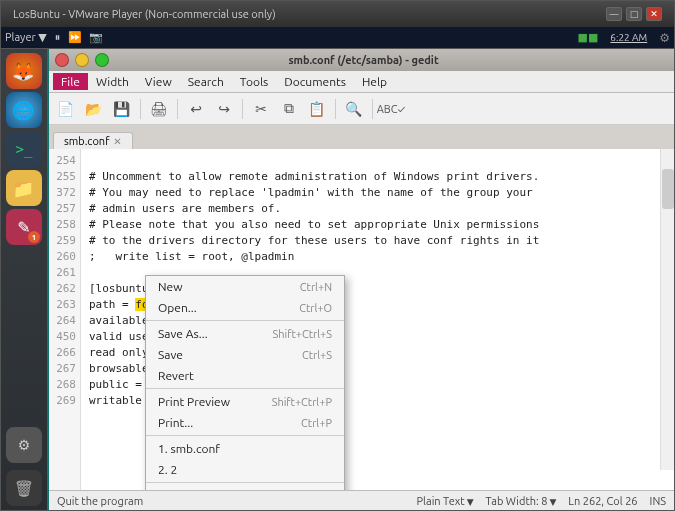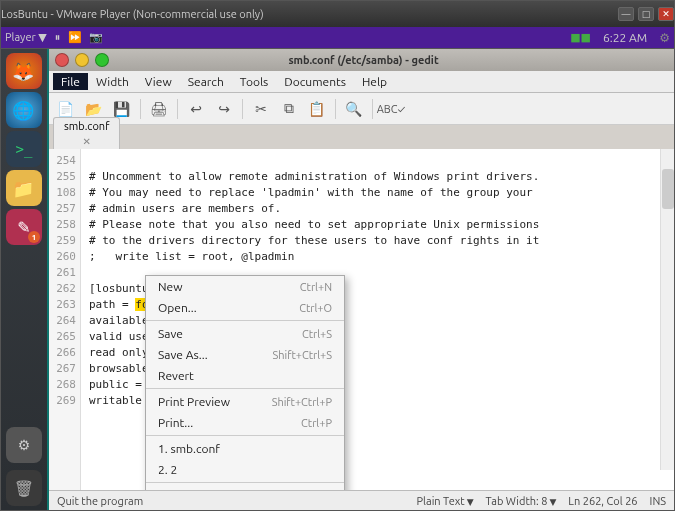--- a/index.html
+++ b/index.html
@@ -21,21 +21,21 @@
       border: 1px solid #555;
     }
 
     
     .vm-titlebar {
       background: linear-gradient(to bottom, #4a4a4a, #2e2e2e);
       height: 26px;
       display: flex;
       align-items: center;
       justify-content: space-between;
-      padding: 0 0;
+      padding: 0 12px;
       flex-shrink: 0;
     }
     .vm-titlebar-title {
       color: #ccc;
       font-size: 11px;
     }
     .vm-titlebar-controls {
       display: flex;
       gap: 4px;
     }
@@ -49,21 +49,21 @@
       justify-content: center;
       font-size: 9px;
       color: #ccc;
       background: #555;
       cursor: pointer;
     }
     .vm-ctrl-btn.close { background: #c0392b; color: white; }
 
     
     .vm-toolbar {
-      background: #4c1d95;
+      background: #0f172a;
       height: 22px;
       display: flex;
       align-items: center;
       padding: 0 4px;
       gap: 8px;
       flex-shrink: 0;
       border-bottom: 1px solid #555;
     }
     .vm-toolbar-item {
       color: #ccc;
@@ -159,21 +159,21 @@
       flex-shrink: 0;
       border-bottom: 1px solid #bbb;
     }
     .menu-item {
       padding: 2px 8px;
       font-size: 12px;
       color: #222;
       cursor: pointer;
     }
     .menu-item:hover, .menu-item.active {
-      background: #0f172a;
+      background: #be185d;
       color: white;
     }
 
     
     .gedit-toolbar {
       background: #f0f0f0;
       height: 32px;
       display: flex;
       align-items: center;
       padding: 0 4px;
@@ -213,21 +213,20 @@
       background: #ededed;
       border: 1px solid #bbb;
       border-bottom: none;
       padding: 2px 10px;
       font-size: 11px;
       border-radius: 3px 3px 0 0;
       cursor: pointer;
       display: flex;
       align-items: center;
       gap: 4px;
-      flex-direction: column;
     }
     .tab .tab-close { font-size: 10px; color: #888; cursor: pointer; }
 
     
     .editor-area {
       flex: 1;
       display: flex;
       overflow: hidden;
       background: white;
     }
@@ -333,21 +332,21 @@
     </div>
   </div>
 
   <div class="vm-toolbar">
     <span class="vm-toolbar-item">Player ▼</span>
     <span class="vm-toolbar-item">⏸</span>
     <span class="vm-toolbar-item">⏩</span>
     <span class="vm-toolbar-item">📷</span>
     <div style="flex:1"></div>
     <span style="color:#4a4; font-size:11px; margin-right:4px;">■■</span>
-    <span style="color:#ccc; font-size:12px;">6:22 AM</span>
+    <span style="color:#ccc; font-size:10px;text-decoration:underline;">6:22 AM</span>
     <span style="color:#888; font-size:12px; margin-left:4px;">⚙</span>
   </div>
 
   <div class="os-content">
 
     <div class="dock">
       <div class="dock-icon firefox">🦊</div>
       <div class="dock-icon browser" style="background: radial-gradient(circle, #5ad, #158);">🌐</div>
       <div class="dock-icon terminal">&gt;_</div>
       <div class="dock-icon files">📁</div>
@@ -410,30 +409,30 @@
 
       <div class="editor-area" style="position: relative;">
 
         <div style="position:absolute; right:0; top:0; bottom:20px; width:14px; background:#f0f0f0; border-left:1px solid #ddd; z-index:1;">
           <div style="width:12px; height:40px; background:#ccc; border-radius:3px; margin: 20px 1px 0;"></div>
         </div>
 
         <div class="line-numbers">
           <div class="line-num">254</div>
           <div class="line-num">255</div>
-          <div class="line-num">108</div>
+          <div class="line-num">372</div>
           <div class="line-num">257</div>
           <div class="line-num">258</div>
           <div class="line-num">259</div>
           <div class="line-num">260</div>
           <div class="line-num">261</div>
           <div class="line-num">262</div>
           <div class="line-num">263</div>
           <div class="line-num">264</div>
-          <div class="line-num">265</div>
+          <div class="line-num">450</div>
           <div class="line-num">266</div>
           <div class="line-num">267</div>
           <div class="line-num">268</div>
           <div class="line-num">269</div>
         </div>
         <div class="editor-content">
 <span># Uncomment to allow remote administration of Windows print drivers.</span>
 <span># You may need to replace 'lpadmin' with the name of the group your</span>
 <span># admin users are members of.</span>
 <span># Please note that you also need to set appropriate Unix permissions</span>
@@ -456,26 +455,26 @@
             <div class="dd-item">
               <span>New</span>
               <span class="shortcut">Ctrl+N</span>
             </div>
             <div class="dd-item">
               <span>Open...</span>
               <span class="shortcut">Ctrl+O</span>
             </div>
             <div class="dd-separator"></div>
             <div class="dd-item">
+              <span>Save As...</span>
+              <span class="shortcut">Shift+Ctrl+S</span>
+            </div>
+            <div class="dd-item">
               <span>Save</span>
               <span class="shortcut">Ctrl+S</span>
-            </div>
-            <div class="dd-item">
-              <span>Save As...</span>
-              <span class="shortcut">Shift+Ctrl+S</span>
             </div>
             <div class="dd-item">
               <span>Revert</span>
               <span class="shortcut"></span>
             </div>
             <div class="dd-separator"></div>
             <div class="dd-item">
               <span>Print Preview</span>
               <span class="shortcut">Shift+Ctrl+P</span>
             </div>

